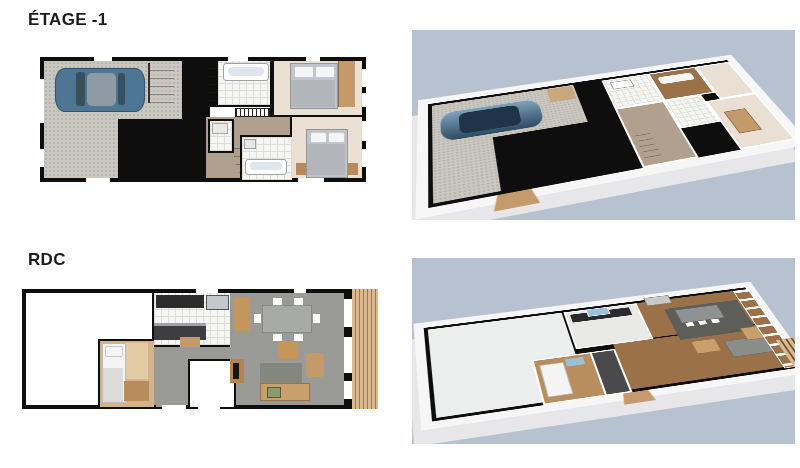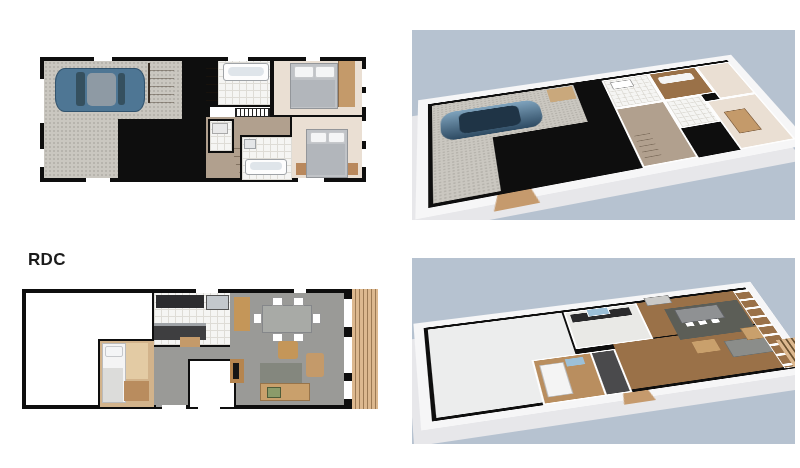--- a/index.html
+++ b/index.html
@@ -34,20 +34,21 @@
   .winwall{background-color:var(--wood_3d,#9a7148);
     background-image:repeating-linear-gradient(180deg,#fdfdfd 0 4px,transparent 4px 17px);
     border:1px solid #fdfdfd;}
   .deck3d{background:repeating-linear-gradient(90deg,var(--deck_light,#dcb88f) 0 4px,#6b5231 4px 6px);}
 </style>
 </head>
 <body>
 
 <div class="stage">
 
+  <div class="floor-title" style="left:28px;top:10px;">ÉTAGE -1</div>
   <div class="floor-title" style="left:28px;top:250px;">RDC</div>
 
   <div class="plan2d" style="left:40px;top:57px;width:326px;height:125px;">
     <div class="a speckle" style="left:4px;top:4px;width:138px;height:117px;"></div>
     <div class="a" style="left:78px;top:62px;width:64px;height:59px;background:var(--wall,#0e0e0e);"></div>
     <div class="a woodv treads" style="left:108px;top:6px;width:24px;height:40px;border-left:2px solid #3a2f25;"></div>
     <div class="a" style="left:15px;top:11px;width:88px;height:42px;background:var(--car_body,#4e7694);border-radius:10px/14px;border:1px solid #31536e;">
       <div class="a" style="left:20px;top:3px;width:9px;height:34px;background:#35505f;border-radius:3px;"></div>
       <div class="a" style="left:62px;top:4px;width:7px;height:32px;background:#35505f;border-radius:3px;"></div>
       <div class="a" style="left:31px;top:4px;width:29px;height:33px;background:var(--car_roof,#8e9aa4);border-radius:5px;"></div>

